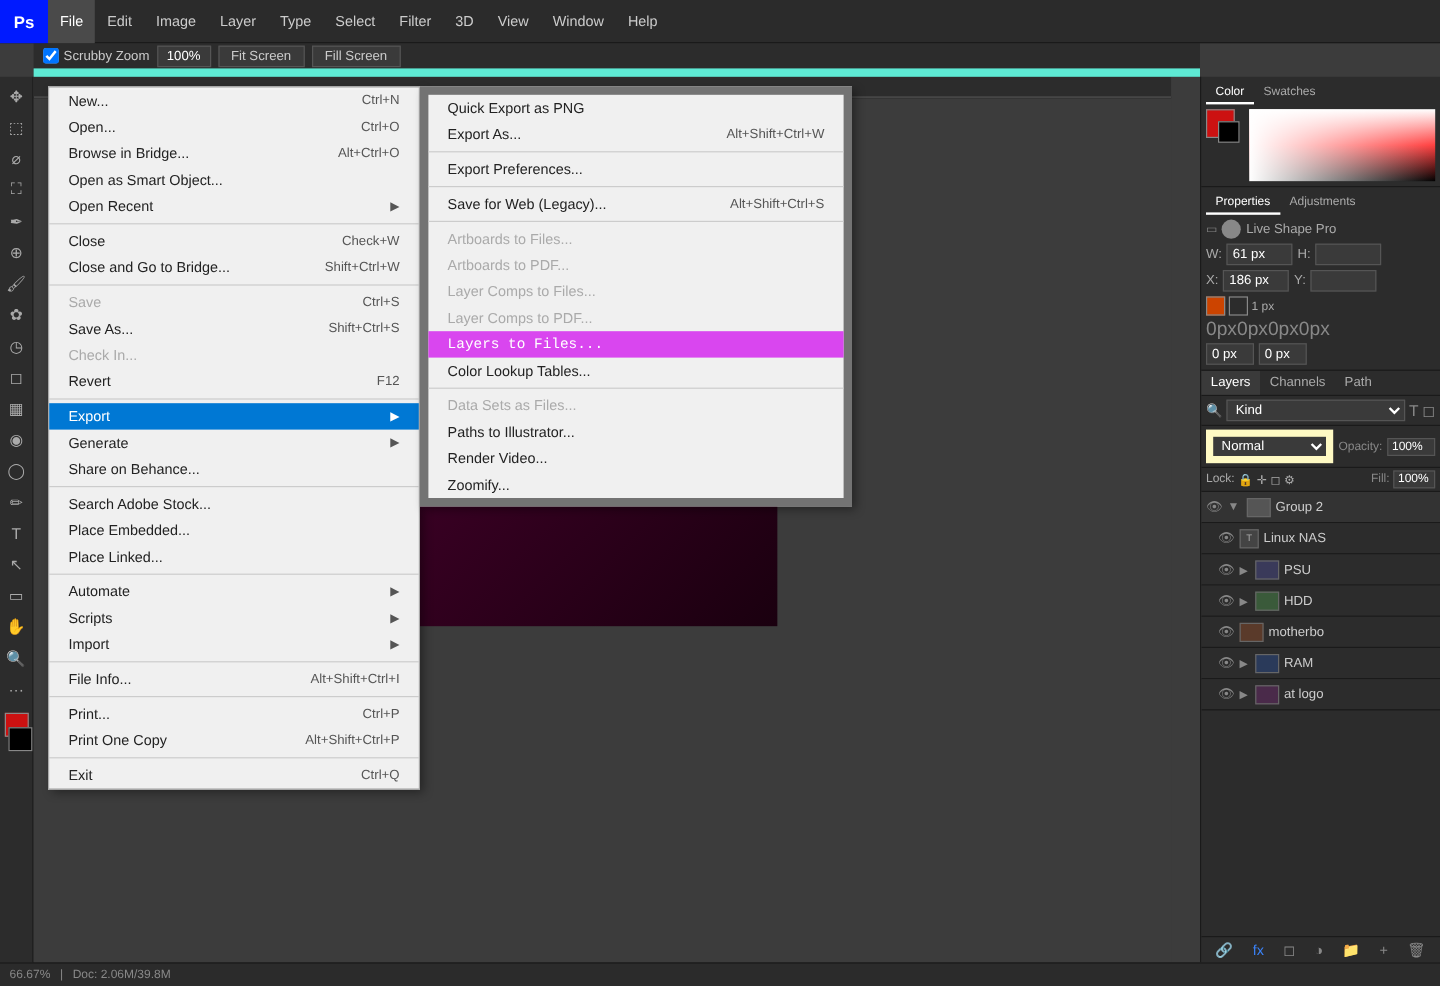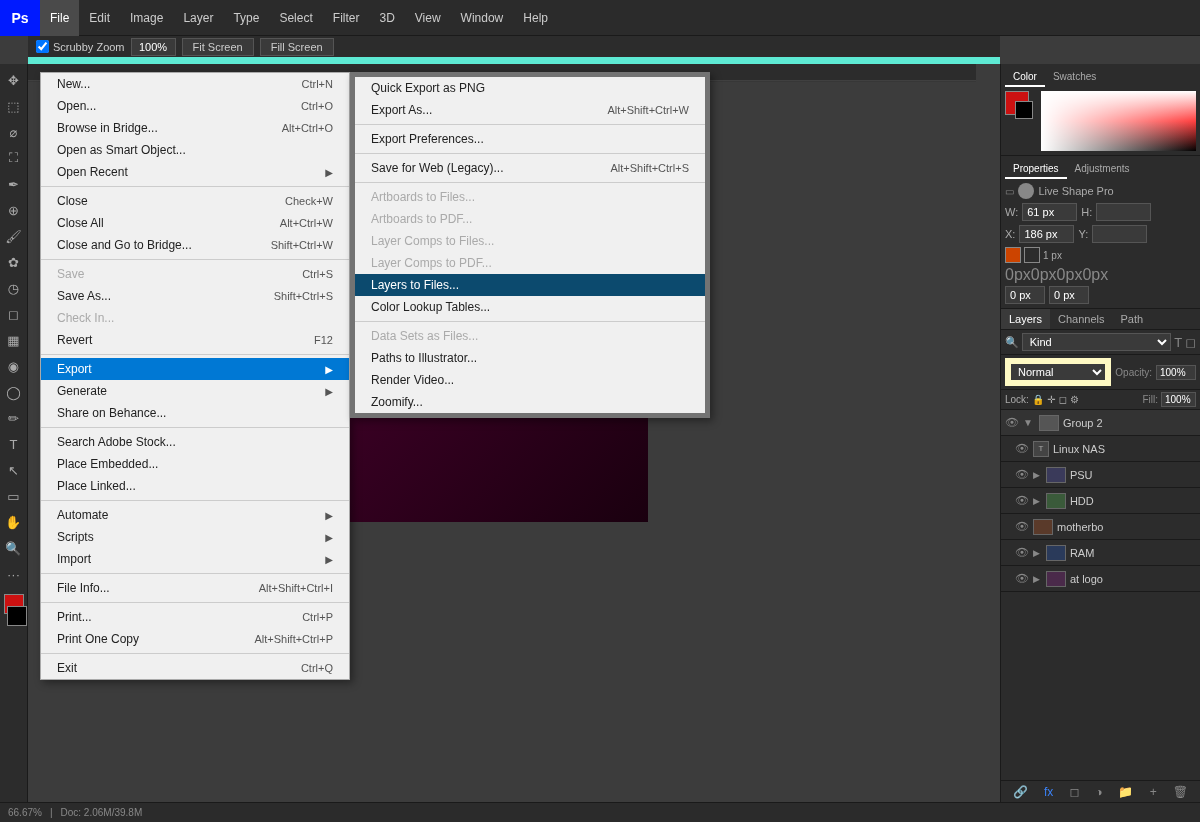--- a/index.html
+++ b/index.html
@@ -71,21 +71,21 @@
     .fm-item.active { background: #0078d4; color: #fff; }
     .fm-item.disabled { color: #aaa; cursor: default; }
     .fm-separator { height: 1px; background: #ccc; margin: 3px 0; }
     .fm-shortcut { color: #555; font-size: 11px; }
     .fm-arrow { font-size: 10px; color: #555; }
     .fm-item:hover .fm-arrow, .fm-item.active .fm-arrow { color: #fff; }
 
     
     #export-submenu {
       position: absolute; top: 36px; left: 350px; width: 360px; background: #f0f0f0; color: #222;
-      border: 5px solid #737373; z-index: 1001; box-shadow: 3px 3px 8px rgba(0,0,0,0.4);
+      border: 7px solid #737373; z-index: 1001; box-shadow: 3px 3px 8px rgba(0,0,0,0.4);
     }
     .esm-item {
       display: flex; align-items: center; justify-content: space-between;
       padding: 4px 16px; cursor: pointer; font-size: 12px; color: #222; min-height: 22px;
     }
     .esm-item.active { background: #0078d4; color: #fff; }
     .esm-item.disabled { color: #aaa; cursor: default; }
     .esm-separator { height: 1px; background: #ccc; margin: 3px 0; }
     .esm-shortcut { color: #555; font-size: 11px; }
 
@@ -349,24 +349,20 @@
     <div class="fm-item">
       <span>Open Recent</span>
       <span class="fm-arrow">▶</span>
     </div>
     <div class="fm-separator"></div>
     <div class="fm-item">
       <span>Close</span>
       <span class="fm-shortcut">Check+W</span>
     </div>
     <div class="fm-item">
-      <span>Close All</span>
-      <span class="fm-shortcut">Alt+Ctrl+W</span>
-    </div>
-    <div class="fm-item">
       <span>Close and Go to Bridge...</span>
       <span class="fm-shortcut">Shift+Ctrl+W</span>
     </div>
     <div class="fm-separator"></div>
     <div class="fm-item disabled">
       <span>Save</span>
       <span class="fm-shortcut">Ctrl+S</span>
     </div>
     <div class="fm-item">
       <span>Save As...</span>
@@ -458,21 +454,21 @@
     </div>
     <div class="esm-item disabled">
       <span>Artboards to PDF...</span>
     </div>
     <div class="esm-item disabled">
       <span>Layer Comps to Files...</span>
     </div>
     <div class="esm-item disabled">
       <span>Layer Comps to PDF...</span>
     </div>
-    <div class="esm-item active" style="background:#0c4a6e; color:#fff;">
+    <div class="esm-item active" style="background:#d946ef; color:#fff;font-family:Liberation Mono, monospace;">
       <span>Layers to Files...</span>
     </div>
     <div class="esm-item">
       <span>Color Lookup Tables...</span>
     </div>
     <div class="esm-separator"></div>
     <div class="esm-item disabled">
       <span>Data Sets as Files...</span>
     </div>
     <div class="esm-item">

